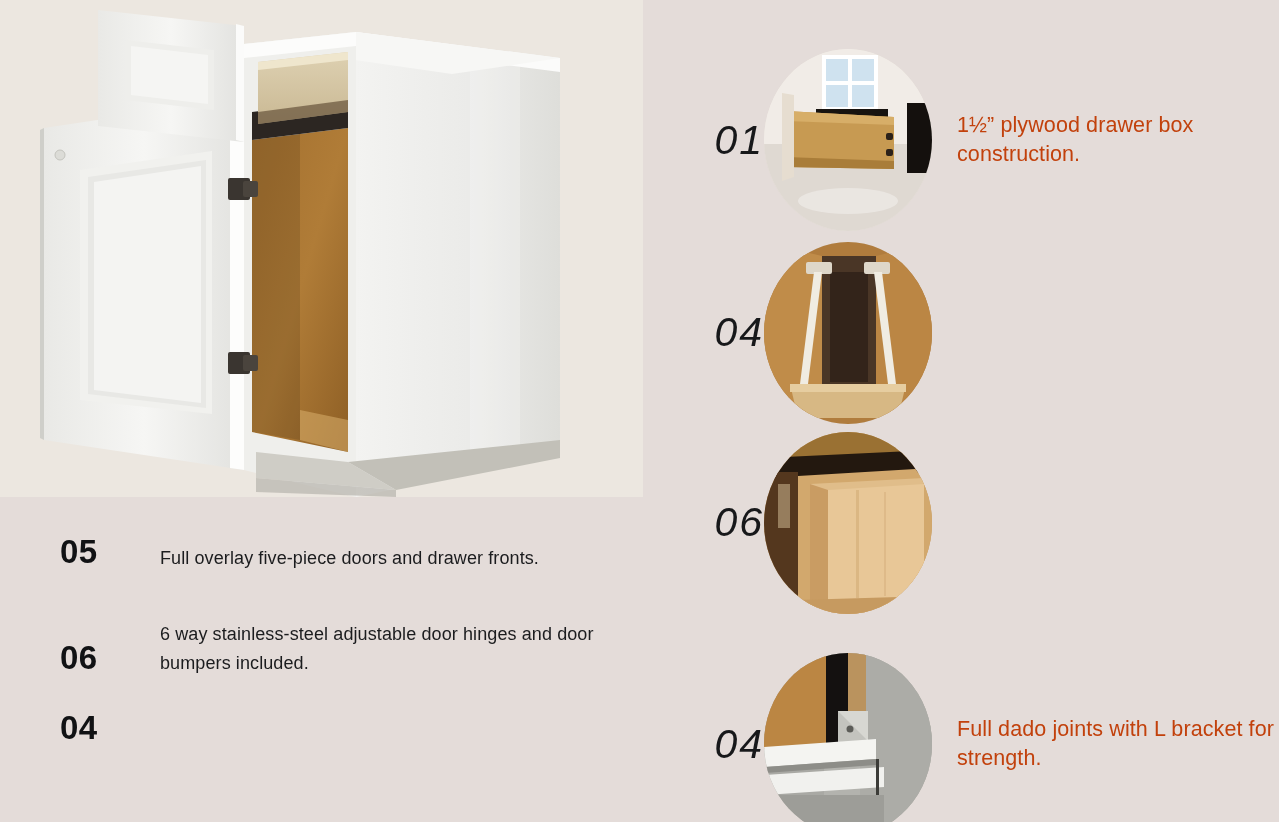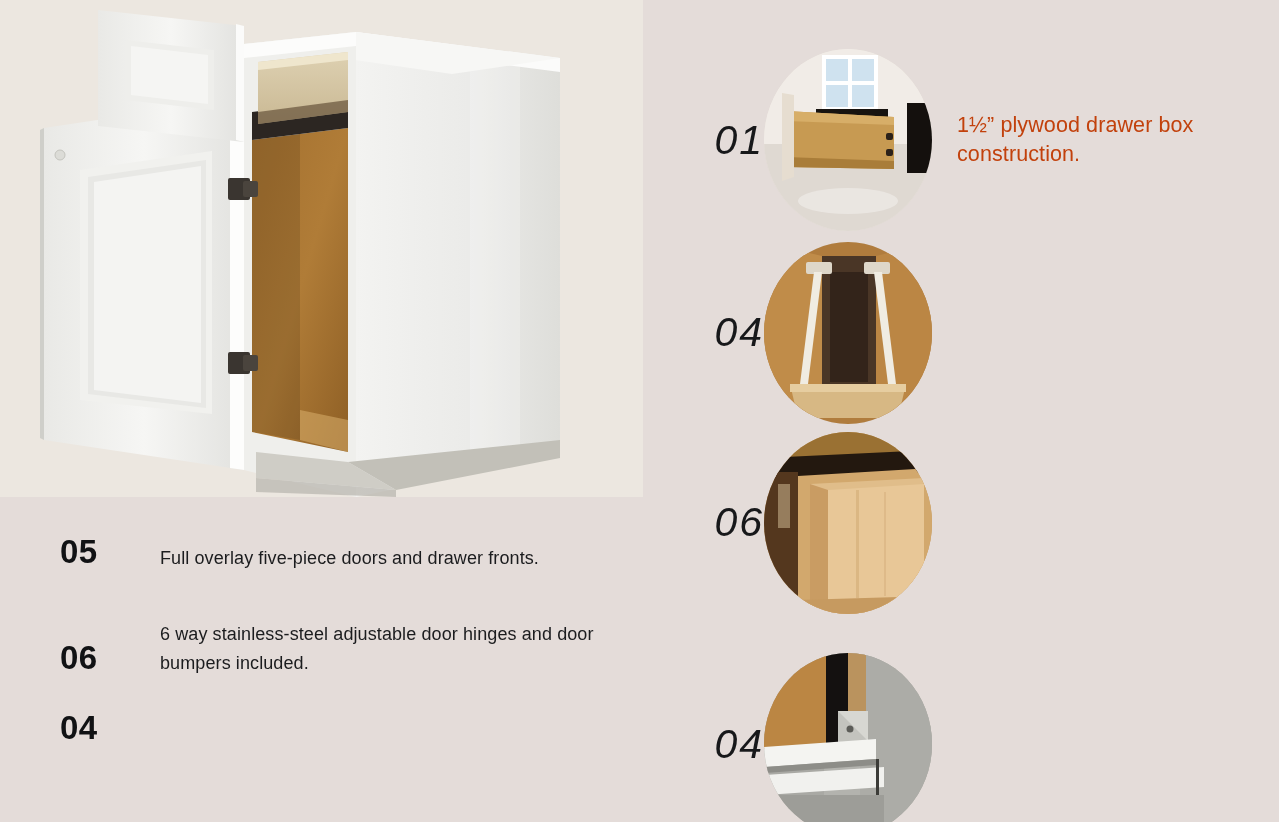--- a/index.html
+++ b/index.html
@@ -291,20 +291,21 @@
 
       <polygon points="0,94 112,86 112,106 0,114" fill="#f4f4f1"></polygon>
       <polygon points="0,114 112,106 112,112 0,120" fill="#8d8d88"></polygon>
       <polygon points="0,122 120,114 120,134 0,142" fill="#f1f1ee"></polygon>
 
       <rect x="112" y="106" width="3" height="76" fill="#3c3c38"></rect>
 
       <rect x="0" y="142" width="120" height="40" fill="#9d9d98"></rect>
     </svg>
   </div>
+  <div class="feature-text">Full dado joints with L bracket for strength.</div>
 </div>
 
 <div class="blk-row" id="blk-row-0">
   <div class="blk-num">05</div>
   <div class="blk-text">Full overlay five-piece doors and drawer fronts.</div>
 </div>
 
 <div class="blk-row" id="blk-row-1">
   <div class="blk-num">06</div>
   <div class="blk-text">6 way stainless-steel adjustable door hinges and door bumpers included.</div>

